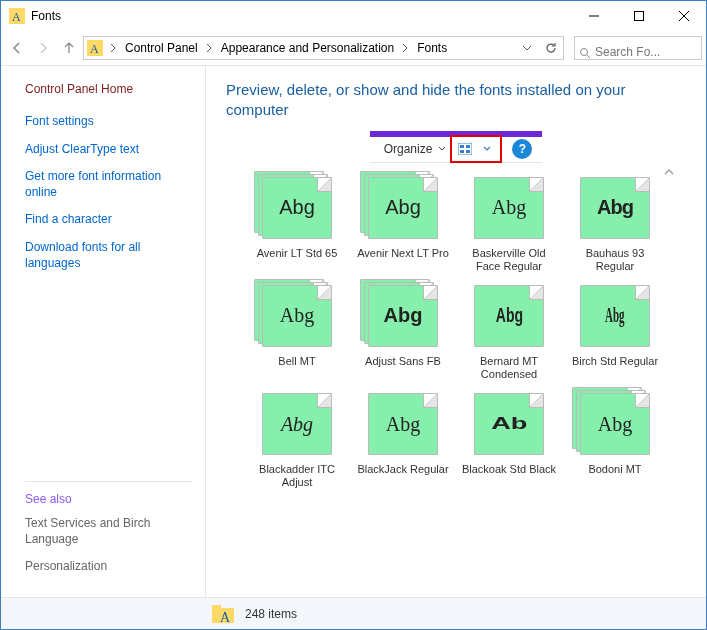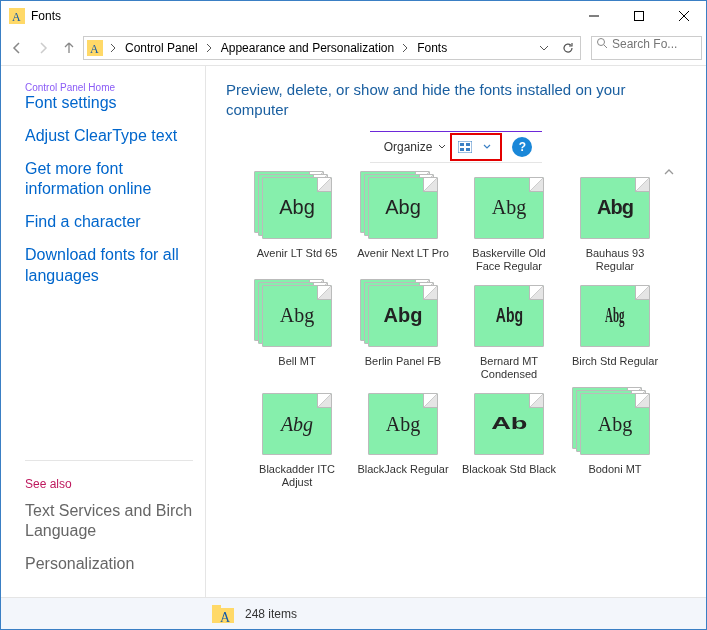--- a/index.html
+++ b/index.html
@@ -14,40 +14,40 @@
 
   
   .navbar { height: 34px; display: flex; align-items: center; padding: 0 4px; gap: 2px; }
   .navbtn { width: 24px; height: 24px; display: flex; align-items: center; justify-content: center; color: #888; }
   .breadcrumb { flex: 1; height: 24px; border: 1px solid #ccc; display: flex; align-items: center; background: #fff; overflow: hidden; }
   .bc-icon { width: 22px; display: flex; align-items: center; justify-content: center; }
   .bc-sep { padding: 0 4px; color: #555; display:flex; align-items:center; }
   .bc-item { padding: 0 4px; color: #000; display:flex; align-items:center; height:100%; }
   .bc-tail { display:flex; align-items:center; margin-left:auto; }
   .bc-tail .navbtn { color:#555; }
-  .searchbox { width: 111px; height: 24px; border: 1px solid #ccc; margin-left: 8px; display: flex; align-items: flex-start; padding: 0 4px; color: #888; }
+  .searchbox { width: 128px; height: 24px; border: 1px solid #ccc; margin-left: 8px; display: flex; align-items: flex-end; padding: 0 4px; color: #888; }
   .searchbox input { border: none; outline: none; width: 80px; font-size: 12px; }
   .searchbox svg { margin-right:4px; }
 
   .divider { height: 1px; background: #e5e5e5; }
 
   
   .body { display: flex; height: calc(630px - 30px - 34px - 1px - 32px - 2px); }
   .sidebar { width: 204px; padding: 16px 12px 10px 24px; display:flex; flex-direction:column; }
-  .sidebar .home { color: #8b5cf6; font-size: 10px; cursor: default; }
-  .sidebar a { display: block; color: #0066cc; text-decoration: none; font-size: 16px; margin-bottom: 12px; line-height: 1.3; }
+  .sidebar .home { color: #7f1d1d; font-size: 12px; margin-bottom: 18px; cursor: default; }
+  .sidebar a { display: block; color: #0066cc; text-decoration: none; font-size: 12px; margin-bottom: 12px; line-height: 1.3; }
   .sidebar .spacer { flex:1; }
-  .sidebar .seealso-hdr { color:#be185d; font-size:12px; margin-bottom:10px; border-top:1px solid #e5e5e5; padding-top:16px;}
+  .sidebar .seealso-hdr { color:#8b5cf6; font-size:12px; margin-bottom:10px; border-top:1px solid #e5e5e5; padding-top:10px;}
   .sidebar .seealso a { color:#666; }
 
   .main { flex: 1; display: flex; flex-direction: column; border-left: 1px solid #e5e5e5; min-width:0;align-items:center; }
   .main-header { padding: 14px 20px 10px 20px; }
   .main-header h1 { font-weight: 400; font-size: 15px; color: #1a5fa0; line-height:1.35; }
 
-  .toolbar { height: 32px; display: flex; align-items: center; padding: 0 10px; border-top: 1px solid #6d28d9; border-bottom: 1px solid #e5e5e5; }
+  .toolbar { height: 32px; display: flex; align-items: center; padding: 0 10px; border-top: 6px solid #6d28d9; border-bottom: 1px solid #e5e5e5; }
   .organize { display: flex; align-items: center; color: #333; font-size: 12px; padding: 2px 4px; }
   .toolbar .tspacer { flex:1; }
   .view-group { display:flex; align-items:center; border:2px solid #e30000; padding:2px; }
   .view-btn { width:22px; height:20px; display:flex; align-items:center; justify-content:center; }
   .help-btn { width:20px; height:20px; background:#1a87d8; color:#fff; border-radius:50%; display:flex; align-items:center; justify-content:center; font-weight:bold; font-size:12px; margin-left:10px; }
 
   .grid-wrap { flex:1; overflow:hidden; position:relative; }
   .grid { display:grid; grid-template-columns: repeat(4, 1fr); gap: 6px 6px; padding: 8px 12px 8px 12px; }
   .font-item { display:flex; flex-direction:column; align-items:center; }
   .font-thumb { width:88px; height:72px; position:relative; }
@@ -306,21 +306,21 @@
                 <div class="fold"></div>
               </div>
               <div class="page mid">
                 <div class="fold"></div>
               </div>
               <div class="page front">
                 <div class="fold"></div>
                 <span class="sample s-berlin">Abg</span>
               </div>
             </div>
-            <div class="font-label">Berlin Panel FB</div>
+            <div class="font-label">Adjust Sans FB</div>
           </div>
           <div class="font-item">
             <div class="font-thumb single">
               <div class="page front">
                 <div class="fold"></div>
                 <span class="sample s-bernard">Abg</span>
               </div>
             </div>
             <div class="font-label">Bernard MT Condensed</div>
           </div>

